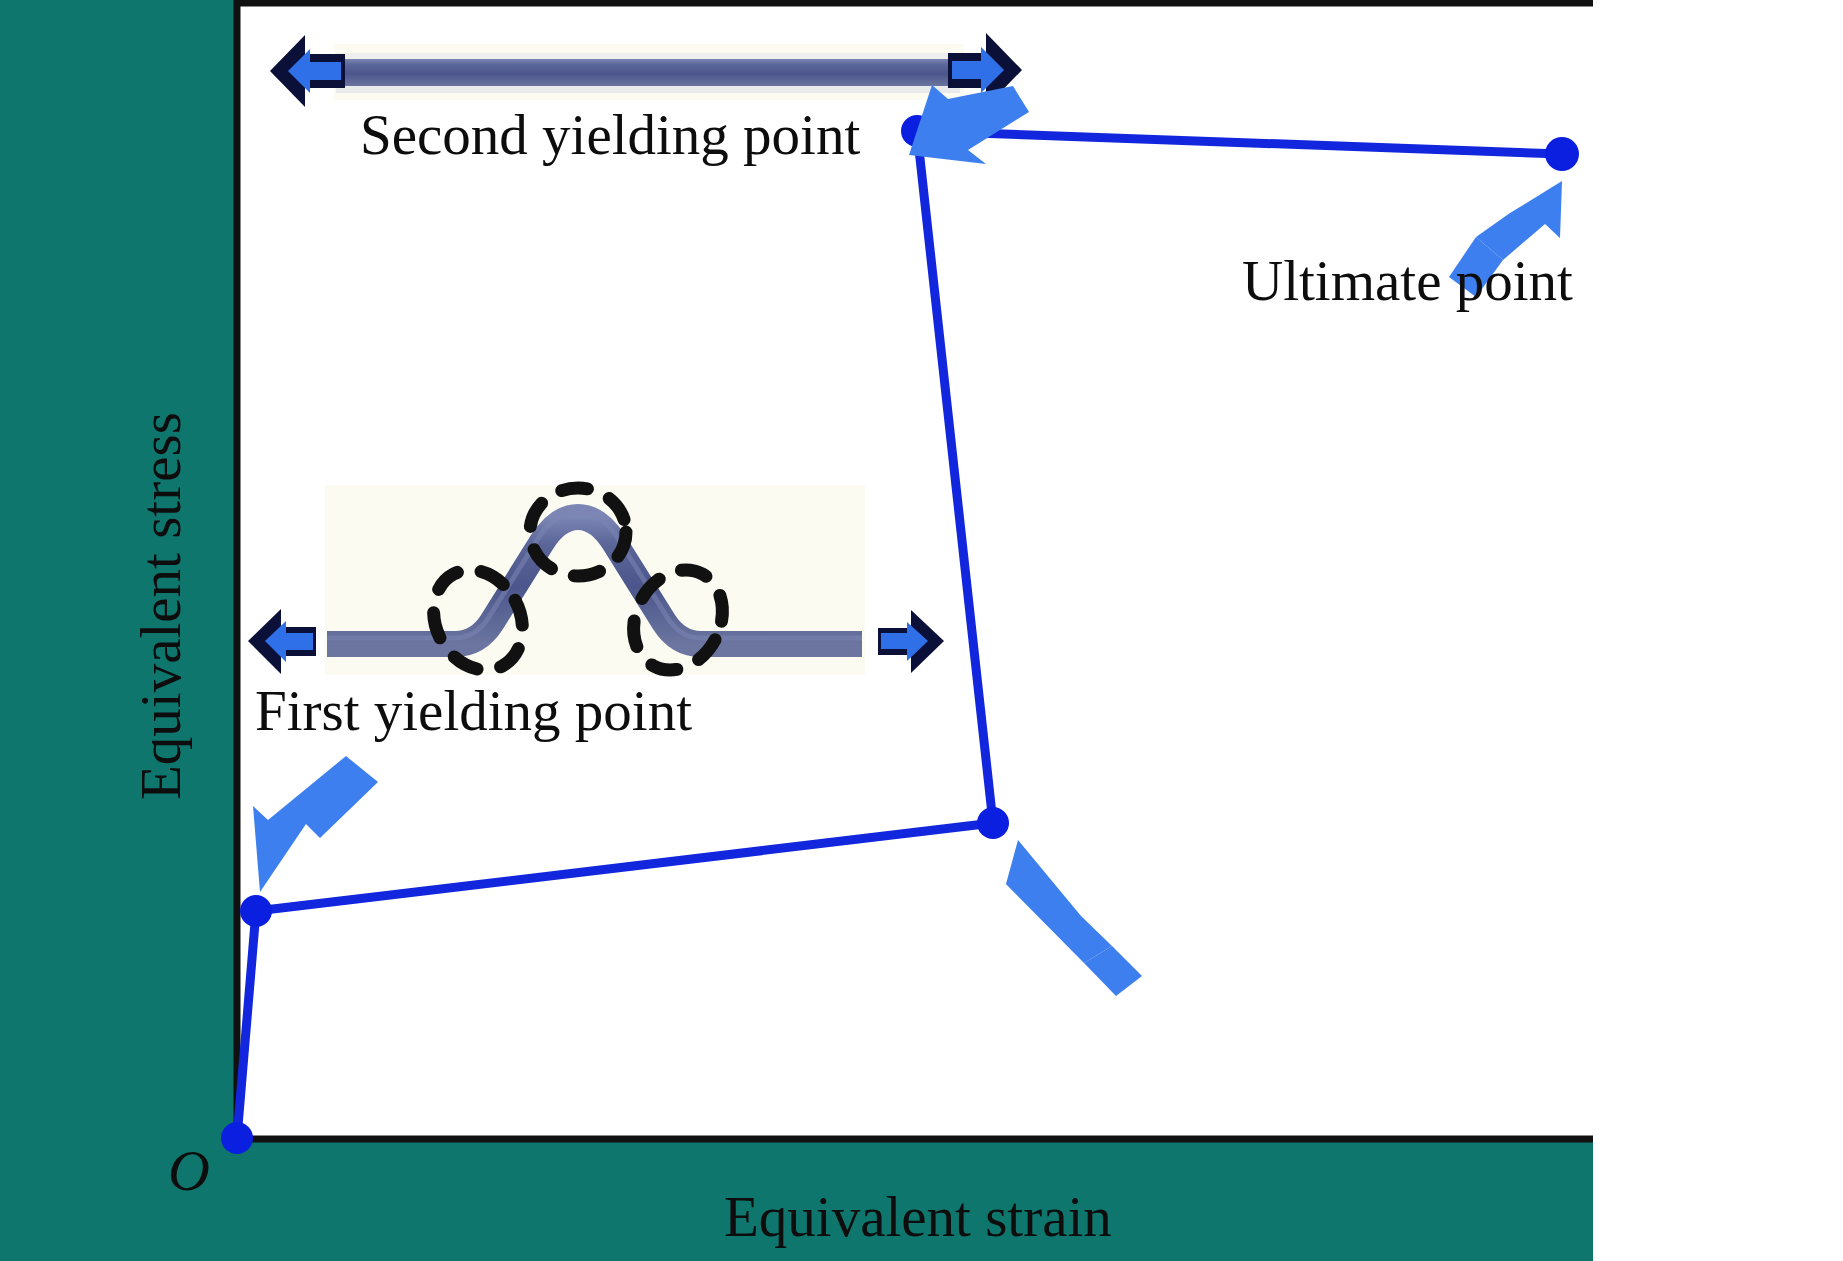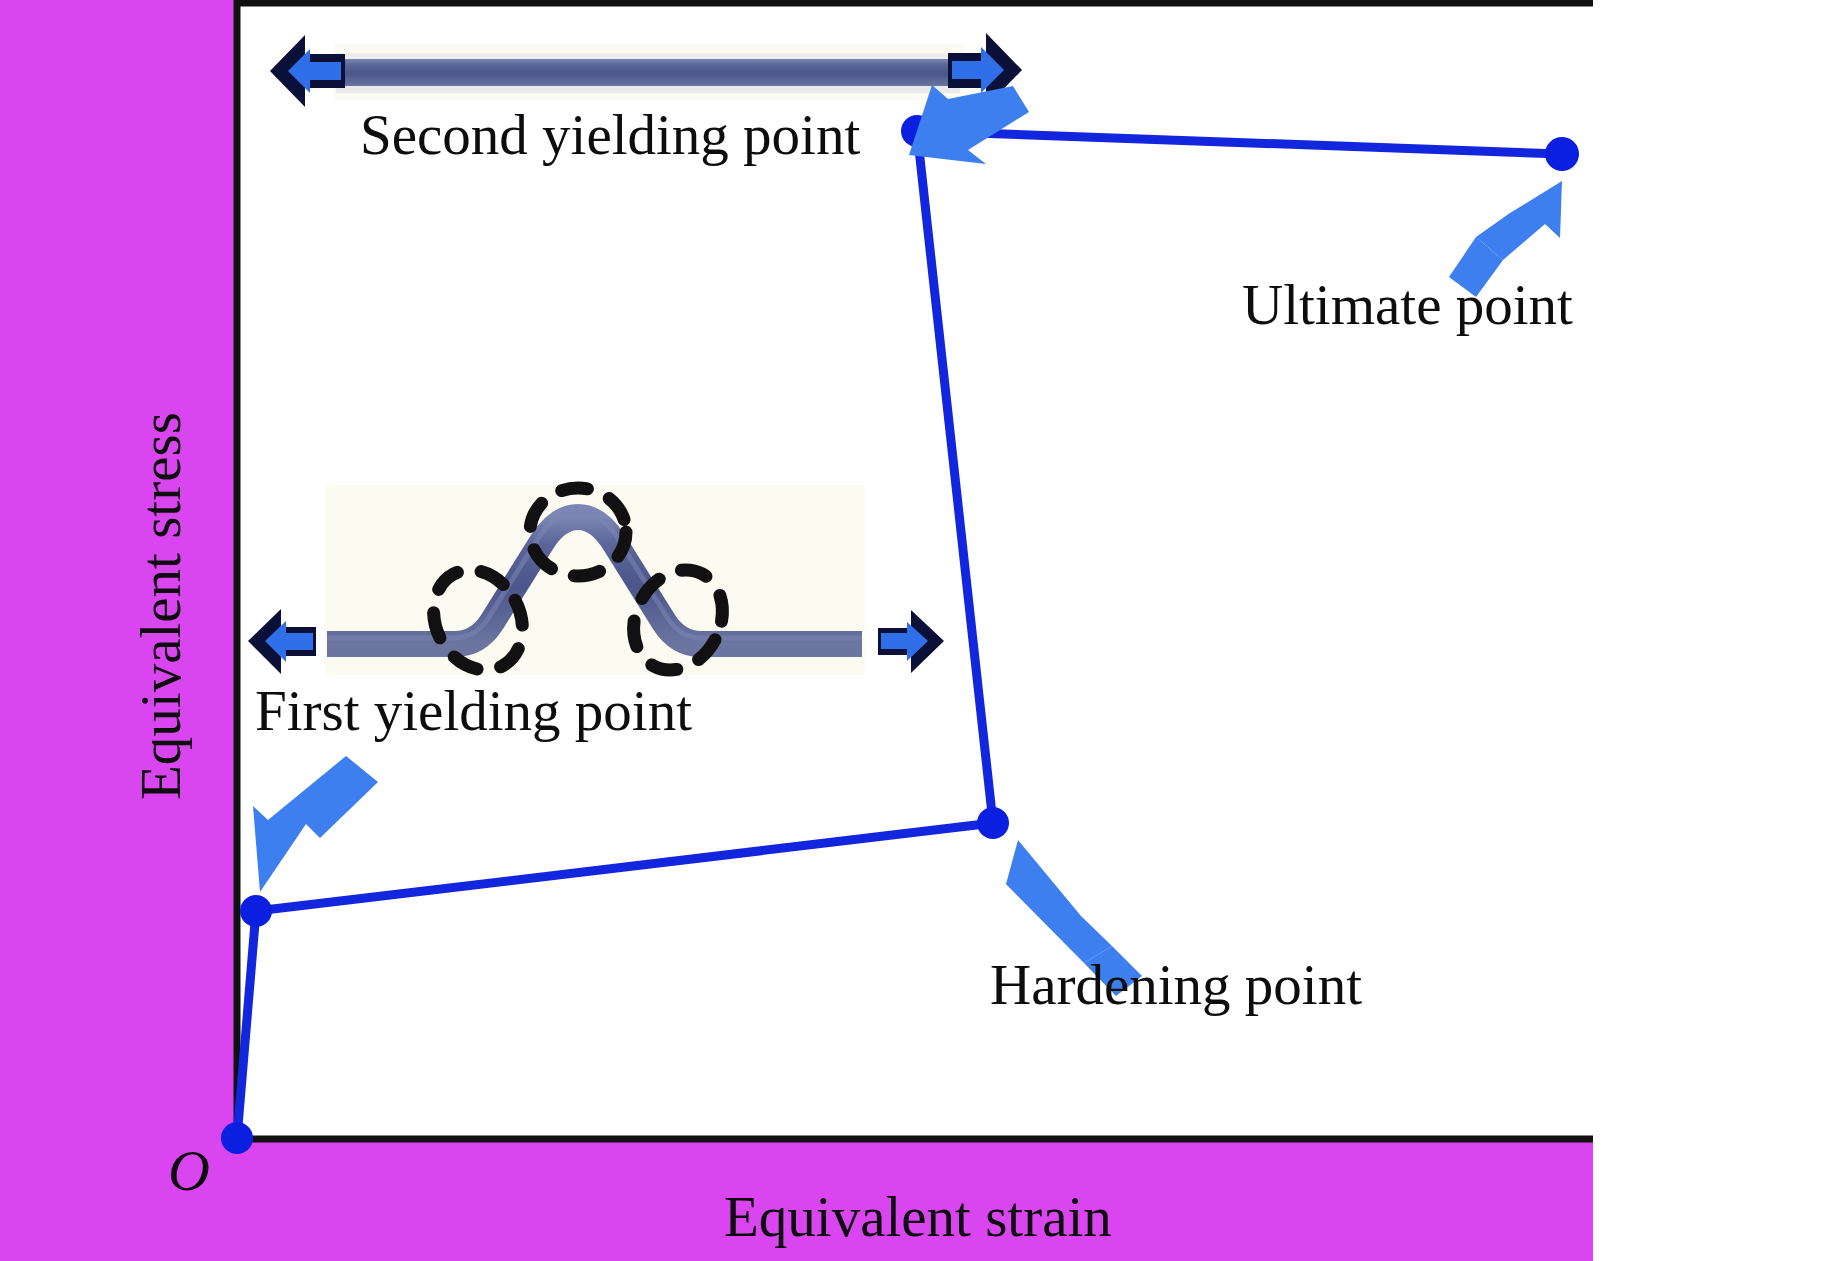--- a/index.html
+++ b/index.html
@@ -8,21 +8,21 @@
     padding: 0;
     background: #ffffff;
   }
   body {
     font-family: "Liberation Serif", "DejaVu Serif", serif;
   }
   #figure {
     position: relative;
     width: 1593px;
     height: 1261px;
-    background: #d946ef;
+    background: #0f766e;
     overflow: hidden;
   }
   #svg-canvas {
     position: absolute;
     left: 0;
     top: 0;
     width: 1843px;
     height: 1261px;
   }
   .fig-label {
@@ -156,25 +156,24 @@
 
       <path d="M 346 756 L 378 782 L 320 838 L 306 824 L 260 892 L 253 806 L 268 820 Z" fill="#3d7fee"></path>
 
       <path d="M 1112 946 L 1081 916 L 1018 840 L 1006 884 L 994 872 L 1084 963 Z" fill="#3d7fee"></path>
       <path d="M 1084 963 L 1112 946 L 1142 976 L 1116 996 Z" fill="#3d7fee"></path>
     </g>
   </svg>
 
   <div class="fig-label callout-label" style="left:360px; top:106px;">Second yielding point</div>
 
-  <div class="fig-label callout-label" style="left:1242px; top:252px;margin-top:24px;">Ultimate point</div>
+  <div class="fig-label callout-label" style="left:1242px; top:252px;">Ultimate point</div>
 
   <div class="fig-label callout-label" style="left:243px; top:682px;margin-left:12px;">First yielding point</div>
 
-  <div class="fig-label callout-label" style="left:990px; top:956px;">Hardening point</div>
 
   <div class="fig-label axis-label" style="left:724px; top:1188px;">Equivalent strain</div>
 
   <div class="fig-label axis-label" id="label-y-axis" style="left:132px; top:800px;">Equivalent stress</div>
 
   <div class="fig-label" id="label-origin" style="left:168px; top:1142px;">O</div>
 
 </div>
 
 </body></html>

